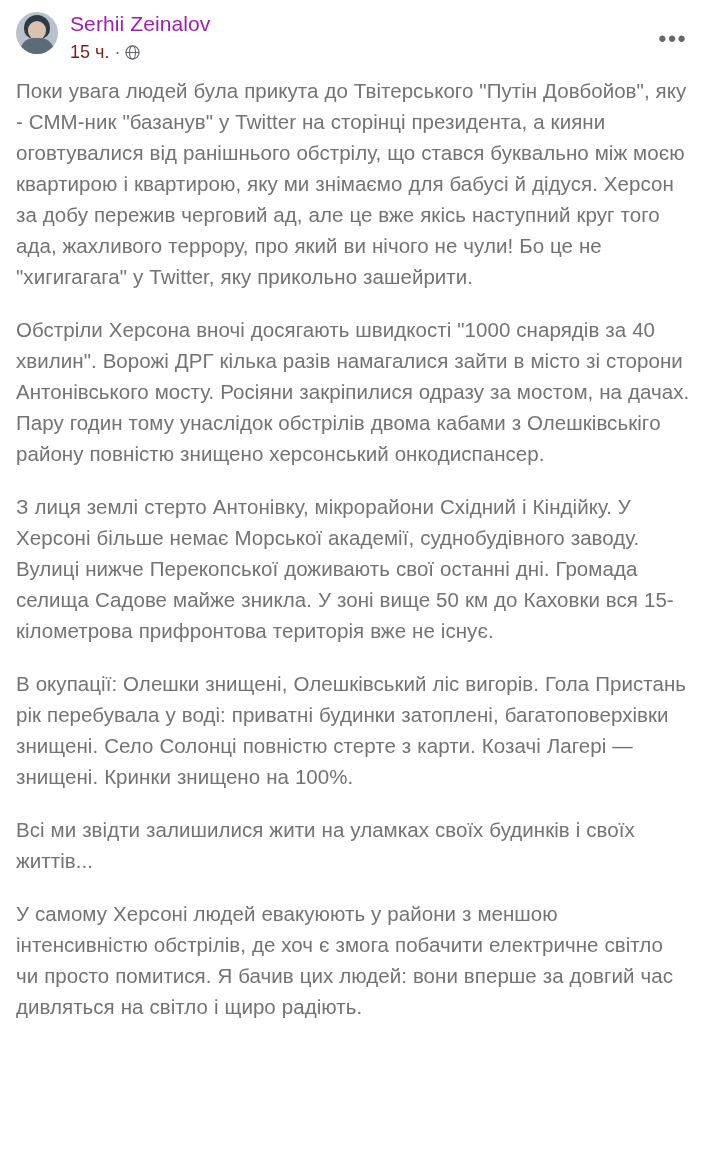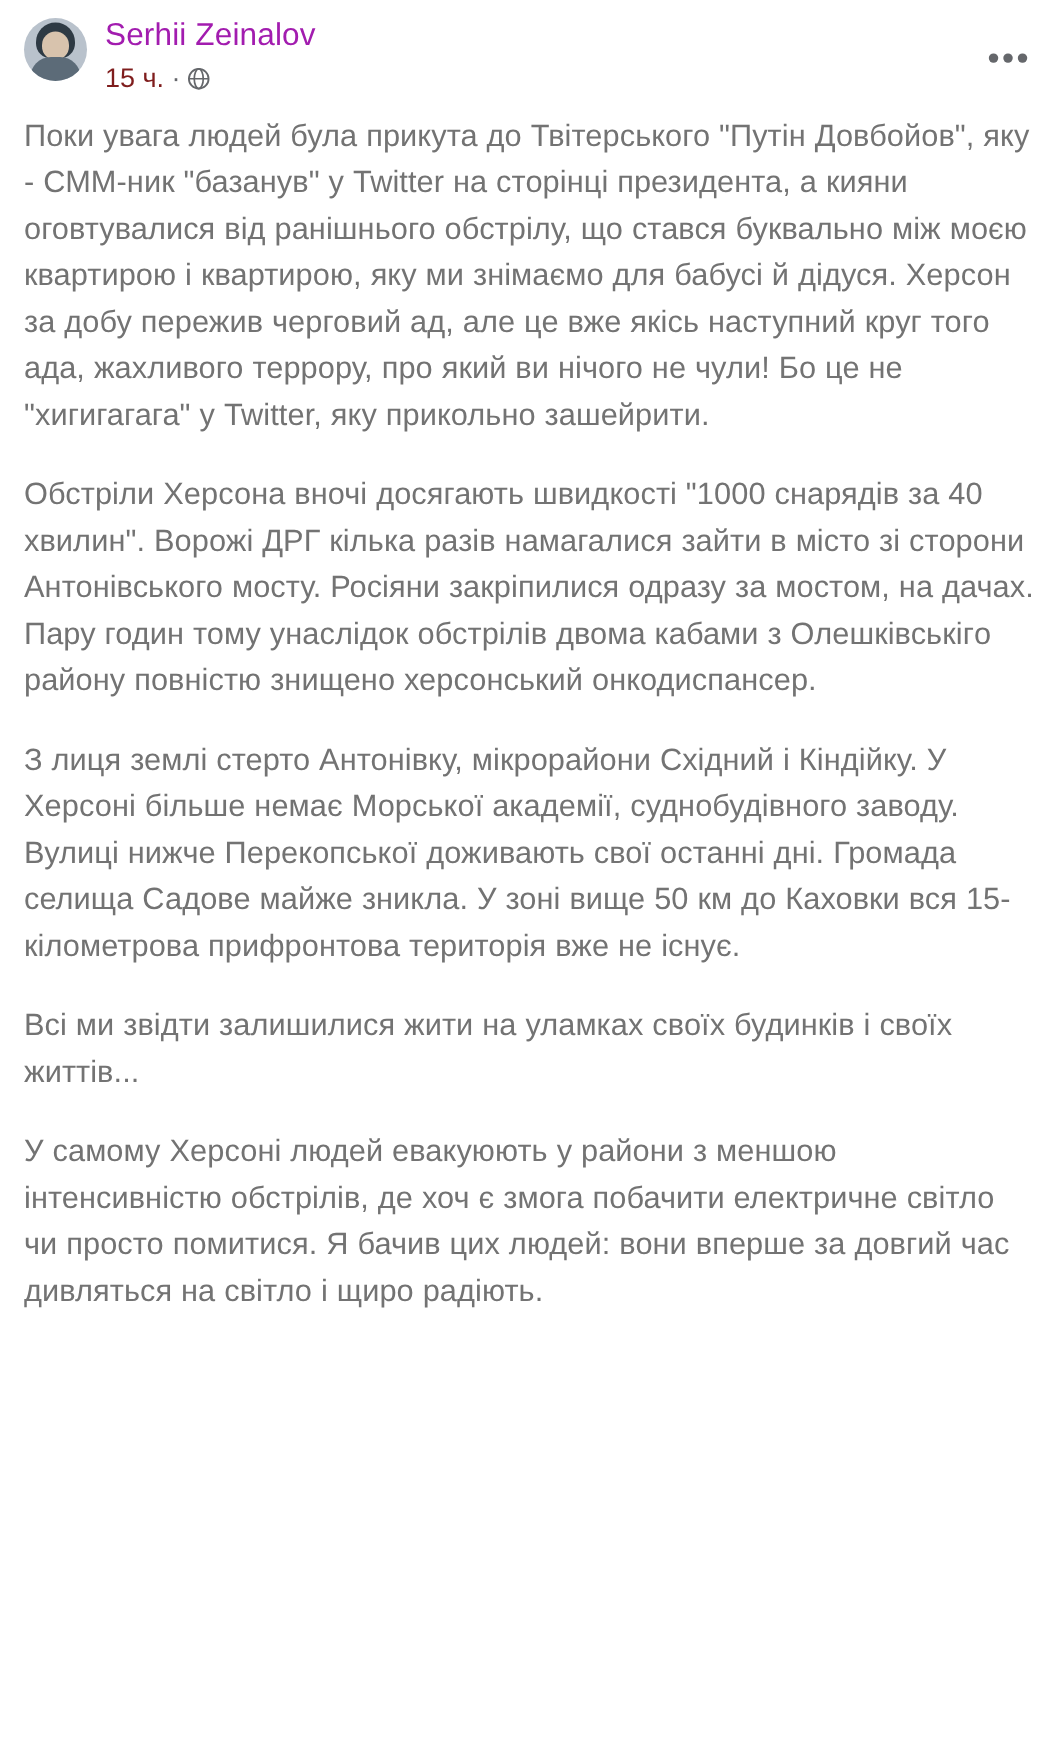--- a/index.html
+++ b/index.html
@@ -156,17 +156,18 @@
         </span>
       </div>
     </div>
     <div class="menu-button">•••</div>
   </div>
 
   <div class="post-body">
     <p>Поки увага людей була прикута до Твітерського "Путін Довбойов", яку - СММ-ник "базанув" у Twitter на сторінці президента, а кияни оговтувалися від ранішнього обстрілу, що стався буквально між моєю квартирою і квартирою, яку ми знімаємо для бабусі й дідуся. Херсон за добу пережив черговий ад, але це вже якісь наступний круг того ада, жахливого террору, про який ви нічого не чули! Бо це не "хигигагага" у Twitter, яку прикольно зашейрити.</p>
     <p>Обстріли Херсона вночі досягають швидкості "1000 снарядів за 40 хвилин". Ворожі ДРГ кілька разів намагалися зайти в місто зі сторони Антонівського мосту. Росіяни закріпилися одразу за мостом, на дачах. Пару годин тому унаслідок обстрілів двома кабами з Олешківськігo району повністю знищено херсонський онкодиспансер.</p>
     <p>З лиця землі стерто Антонівку, мікрорайони Східний і Кіндійку. У Херсоні більше немає Морської академії, суднобудівного заводу. Вулиці нижче Перекопської доживають свої останні дні. Громада селища Садове майже зникла. У зоні вище 50 км до Каховки вся 15-кілометрова прифронтова територія вже не існує.</p>
+    <p>В окупації: Олешки знищені, Олешківський ліс вигорів. Гола Пристань рік перебувала у воді: приватні будинки затоплені, багатоповерхівки знищені. Село Солонці повністю стерте з карти. Козачі Лагері — знищені. Кринки знищено на 100%.</p>
     <p>Всі ми звідти залишилися жити на уламках своїх будинків і своїх життів...</p>
     <p>У самому Херсоні людей евакуюють у райони з меншою інтенсивністю обстрілів, де хоч є змога побачити електричне світло чи просто помитися. Я бачив цих людей: вони вперше за довгий час дивляться на світло і щиро радіють.</p>
   </div>
 
 </div>
 
 </body></html>

